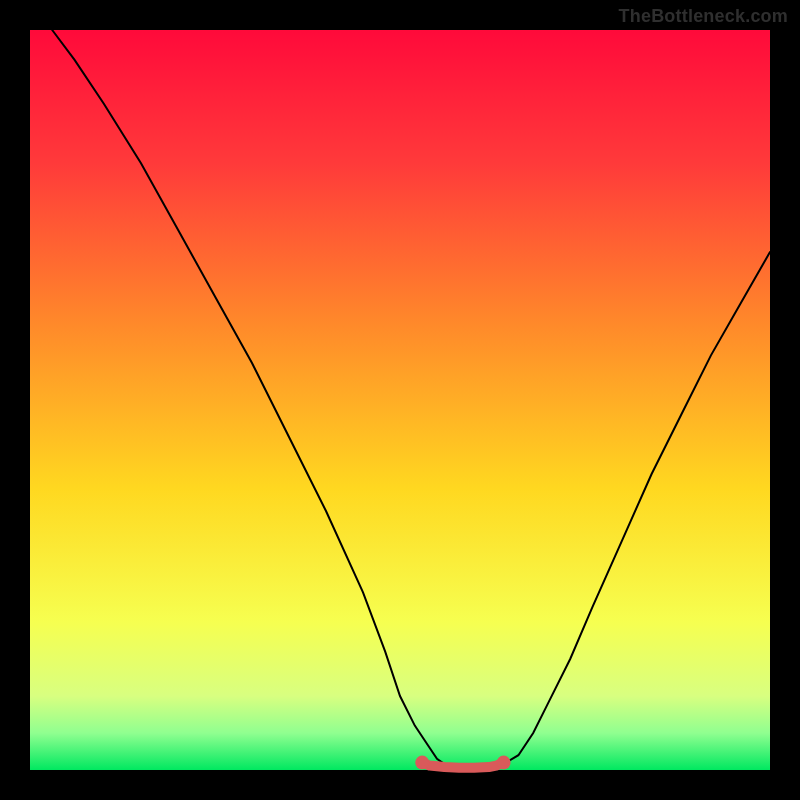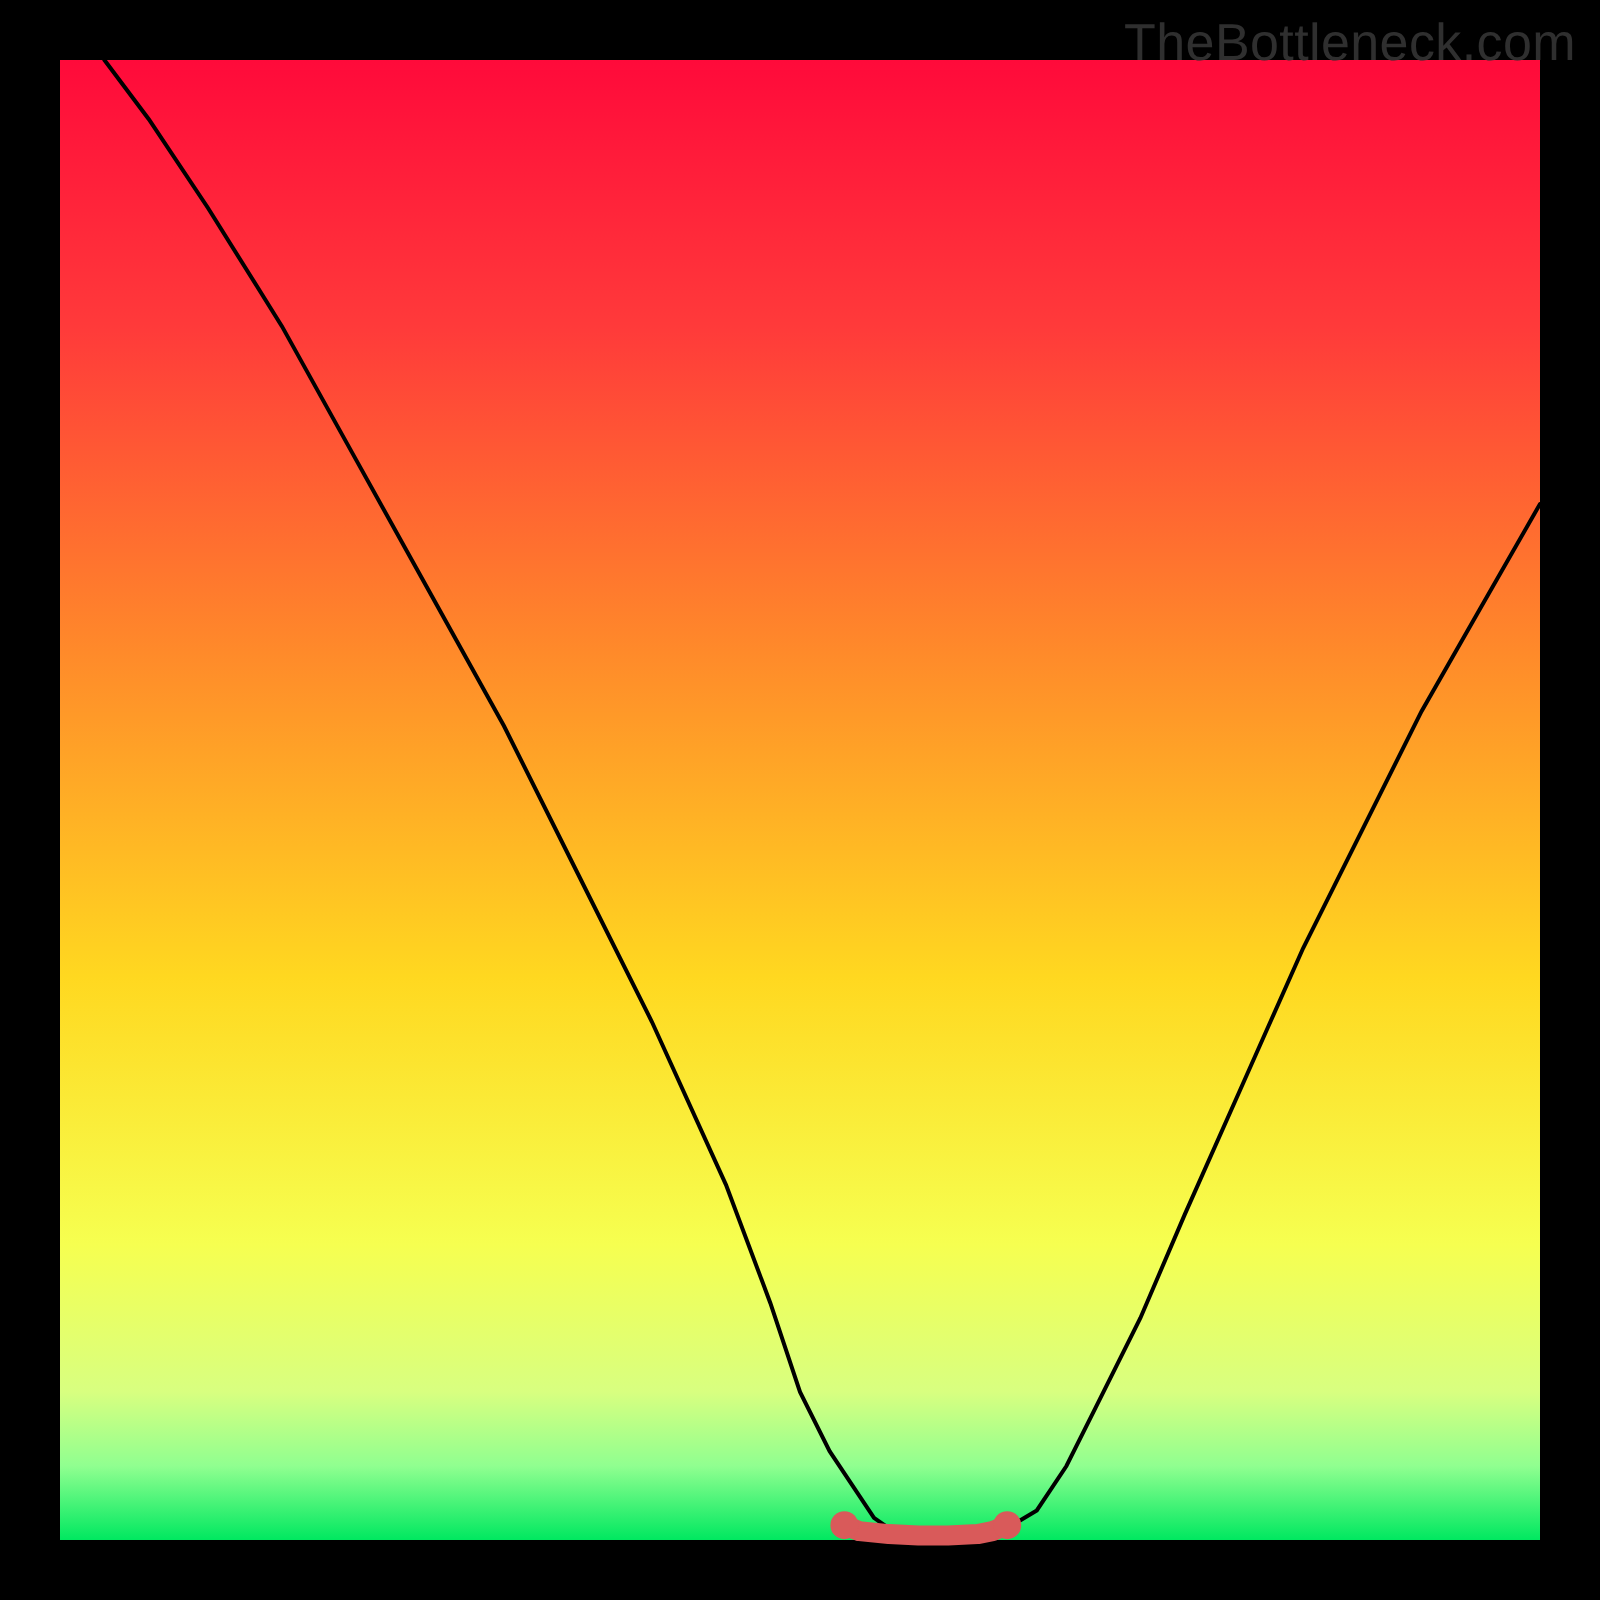--- a/index.html
+++ b/index.html
@@ -16,22 +16,22 @@
     top: 0;
     left: 0;
     width: 800px;
     height: 800px;
   }
   .watermark {
     position: absolute;
     top: 6px;
     right: 12px;
     color: #2f2f2f;
-    font-size: 26px;
-    font-weight: 400;
+    font-size: 18px;
+    font-weight: 700;
     letter-spacing: 0.2px;
   }
 </style>
 </head>
 <body>
 
 <svg class="canvas" viewBox="0 0 800 800" preserveAspectRatio="none">
   <defs>
     <linearGradient id="bg-grad" x1="0" y1="0" x2="0" y2="1">
         <stop offset="0%" stop-color="#ff0a3a"></stop>

